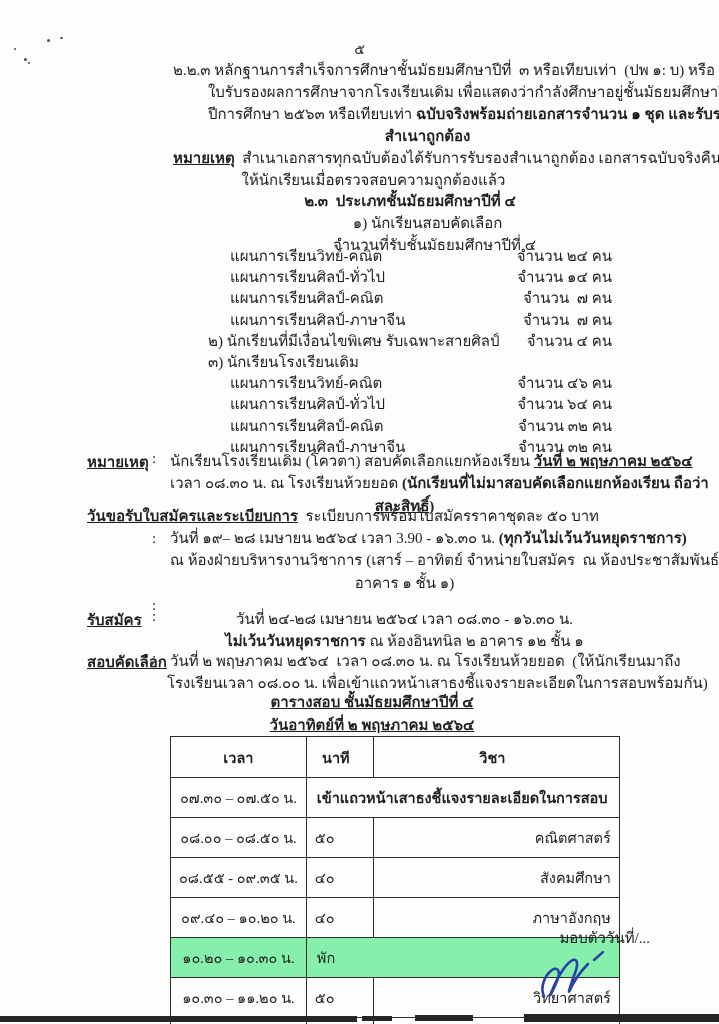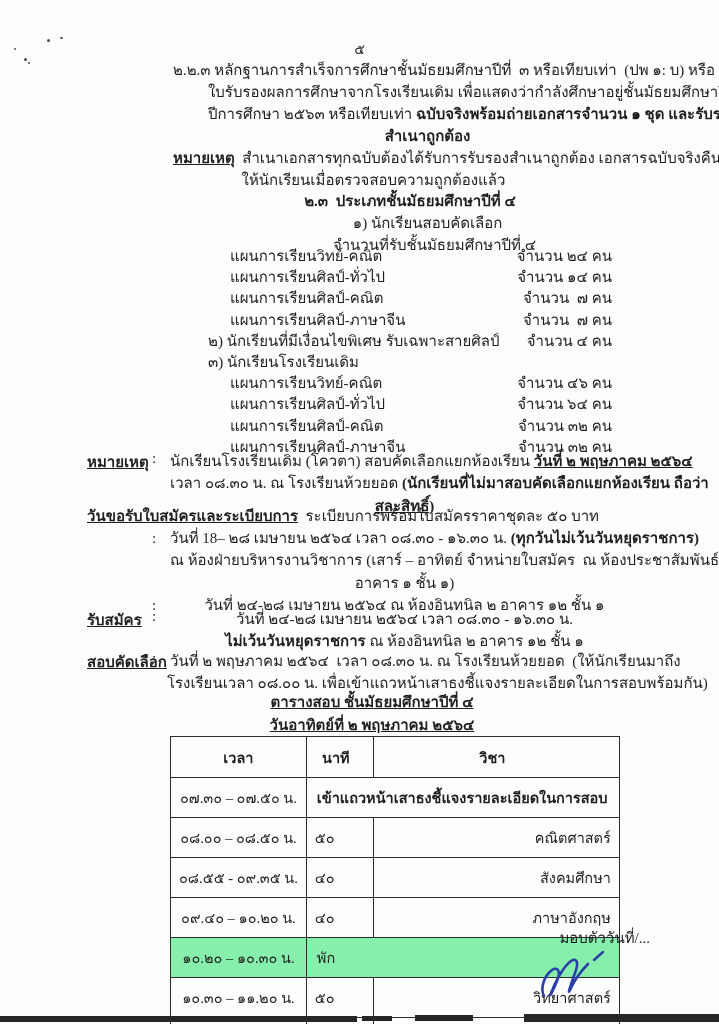--- a/index.html
+++ b/index.html
@@ -99,24 +99,24 @@
     <div class="txt">
       <div class="ln"><span>นักเรียนโรงเรียนเดิม (โควตา) สอบคัดเลือกแยกห้องเรียน </span><span class="bu">วันที่ ๒ พฤษภาคม ๒๕๖๔</span></div>
       <div class="ln"><span>เวลา ๐๘.๓๐ น. ณ โรงเรียนห้วยยอด </span><span class="b">(นักเรียนที่ไม่มาสอบคัดเลือกแยกห้องเรียน ถือว่า</span></div>
       <div class="ln"><span class="bu">สละสิทธิ์</span><span class="b">)</span></div>
     </div>
   </div>
 
   <div id="pickup-head" class="abs"><span class="bu">วันขอรับใบสมัครและระเบียบการ</span><span>  ระเบียบการพร้อมใบสมัครราคาชุดละ ๕๐ บาท</span></div>
   <div id="pickup" class="abs lsec">
     <div class="txt">
-      <div class="ln"><span class="cl2">:</span><span>วันที่ 18– ๒๘ เมษายน ๒๕๖๔ เวลา ๐๘.๓๐ - ๑๖.๓๐ น. </span><span class="b">(ทุกวันไม่เว้นวันหยุดราชการ)</span></div>
+      <div class="ln"><span class="cl2">:</span><span>วันที่ ๑๙– ๒๘ เมษายน ๒๕๖๔ เวลา 3.90 - ๑๖.๓๐ น. </span><span class="b">(ทุกวันไม่เว้นวันหยุดราชการ)</span></div>
       <div class="ln">ณ ห้องฝ่ายบริหารงานวิชาการ (เสาร์ – อาทิตย์ จำหน่ายใบสมัคร  ณ ห้องประชาสัมพันธ์</div>
       <div class="ln">อาคาร ๑ ชั้น ๑)</div>
-      <div class="ln"><span class="cl2">:</span><span>วันที่ ๒๔-๒๘ เมษายน ๒๕๖๔ ณ ห้องอินทนิล ๒ อาคาร ๑๒ ชั้น ๑</span></div>
+      <div class="ln"><span class="cl2">:</span></div>
     </div>
   </div>
 
   <div id="apply" class="abs lsec">
     <span class="lbl bu">รับสมัคร</span>
     <span class="cl">:</span>
     <div class="txt">
       <div class="ln">วันที่ ๒๔-๒๘ เมษายน ๒๕๖๔ เวลา ๐๘.๓๐ - ๑๖.๓๐ น.</div>
       <div class="ln"><span class="b">ไม่เว้นวันหยุดราชการ</span><span> ณ ห้องอินทนิล ๒ อาคาร ๑๒ ชั้น ๑</span></div>
     </div>

